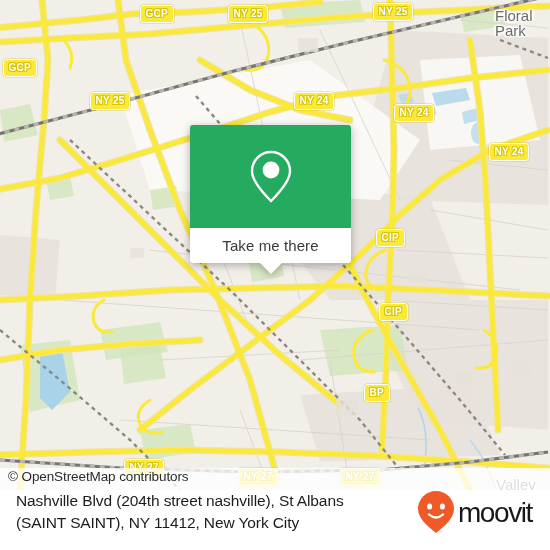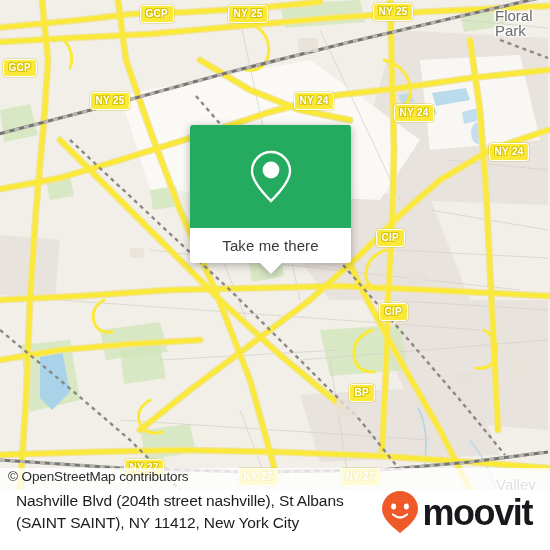--- a/index.html
+++ b/index.html
@@ -135,22 +135,22 @@
     letter-spacing: -0.1px;
   }
   .brand {
     display: flex;
     align-items: center;
     gap: 3px;
     flex: 0 0 auto;
     padding-right: 4px;
   }
   .brand-word {
-    font-size: 36px;
-    font-weight: bold;
+    font-size: 28px;
+    font-weight: normal;
     color: #19191d;
     letter-spacing: -1.4px;
     line-height: 1;
     position: relative;
     top: 1px;
   }
 </style>
 </head>
 <body>
 
@@ -299,21 +299,21 @@
       <span class="shield" style="left:140px;top:5px">GCP</span>
       <span class="shield" style="left:228px;top:5px">NY 25</span>
       <span class="shield" style="left:373px;top:3px">NY 25</span>
       <span class="shield" style="left:3px;top:59px">GCP</span>
       <span class="shield" style="left:90px;top:92px">NY 25</span>
       <span class="shield" style="left:294px;top:92px">NY 24</span>
       <span class="shield" style="left:394px;top:104px">NY 24</span>
       <span class="shield" style="left:489px;top:143px">NY 24</span>
       <span class="shield" style="left:376px;top:229px">CIP</span>
       <span class="shield" style="left:379px;top:303px">CIP</span>
-      <span class="shield" style="left:349px;top:384px">BP</span>
+      <span class="shield" style="left:364px;top:384px">BP</span>
       <span class="shield" style="left:124px;top:459px">NY 27</span>
       <span class="shield" style="left:238px;top:468px">NY 27</span>
       <span class="shield" style="left:340px;top:468px">NY 27</span>
     </div>
 
     <div class="place-label" style="left:495px;top:8px;width:55px">Floral
 Park</div>
     <div class="place-label" style="left:496px;top:477px;width:54px">Valley</div>
 
     <div class="attrib"></div>

